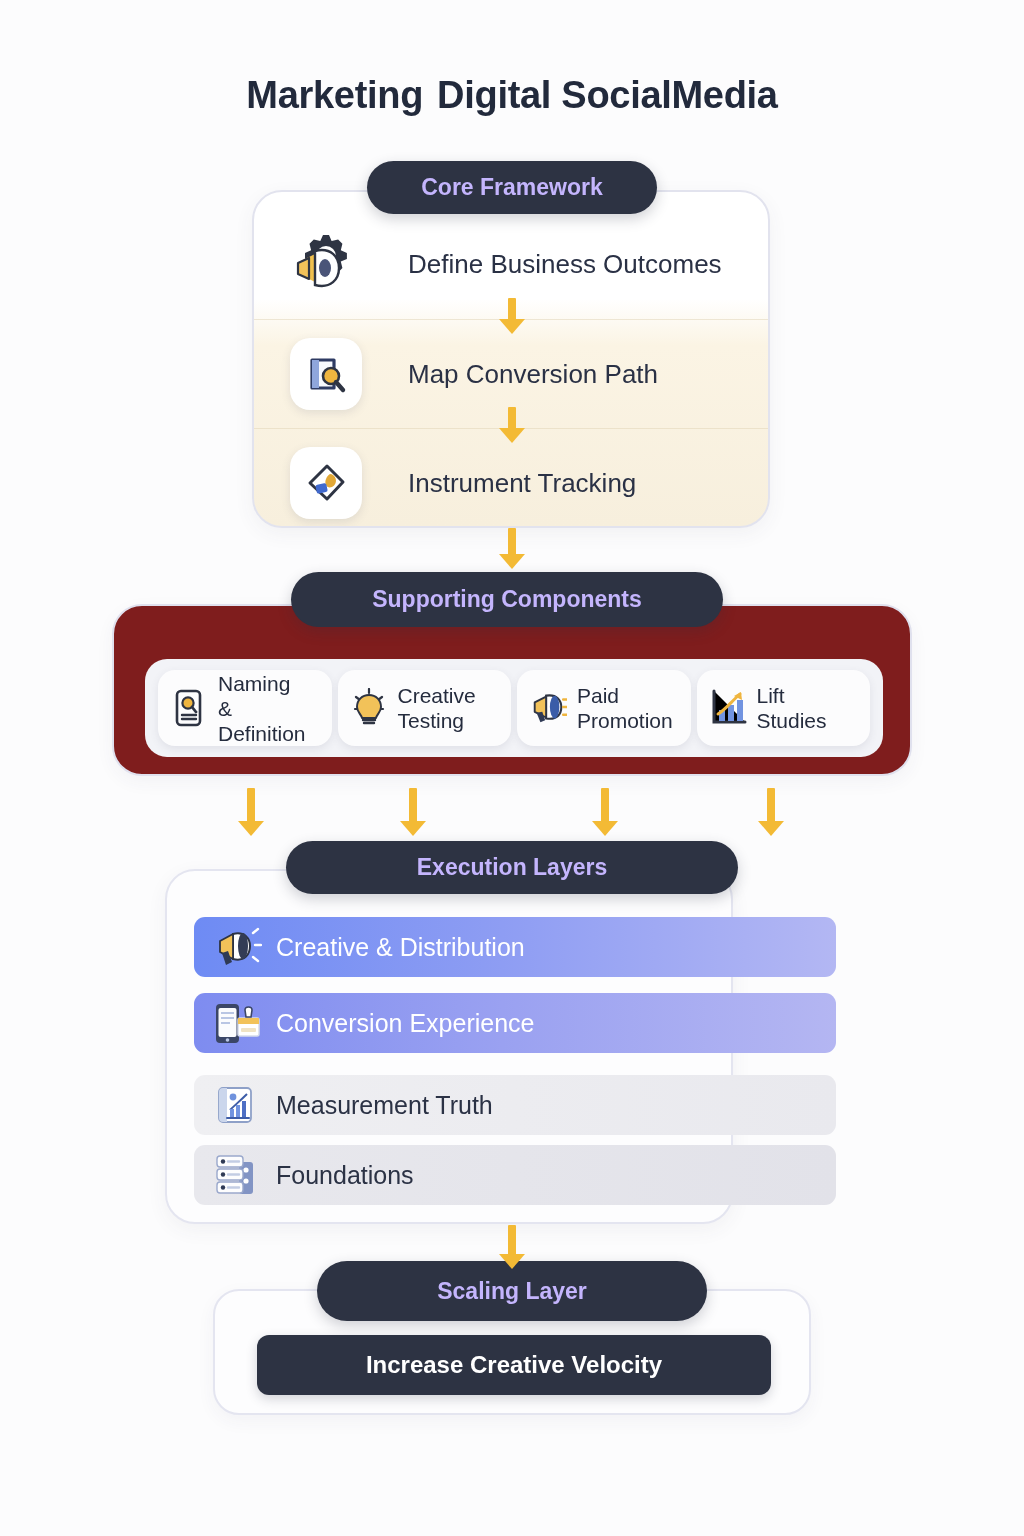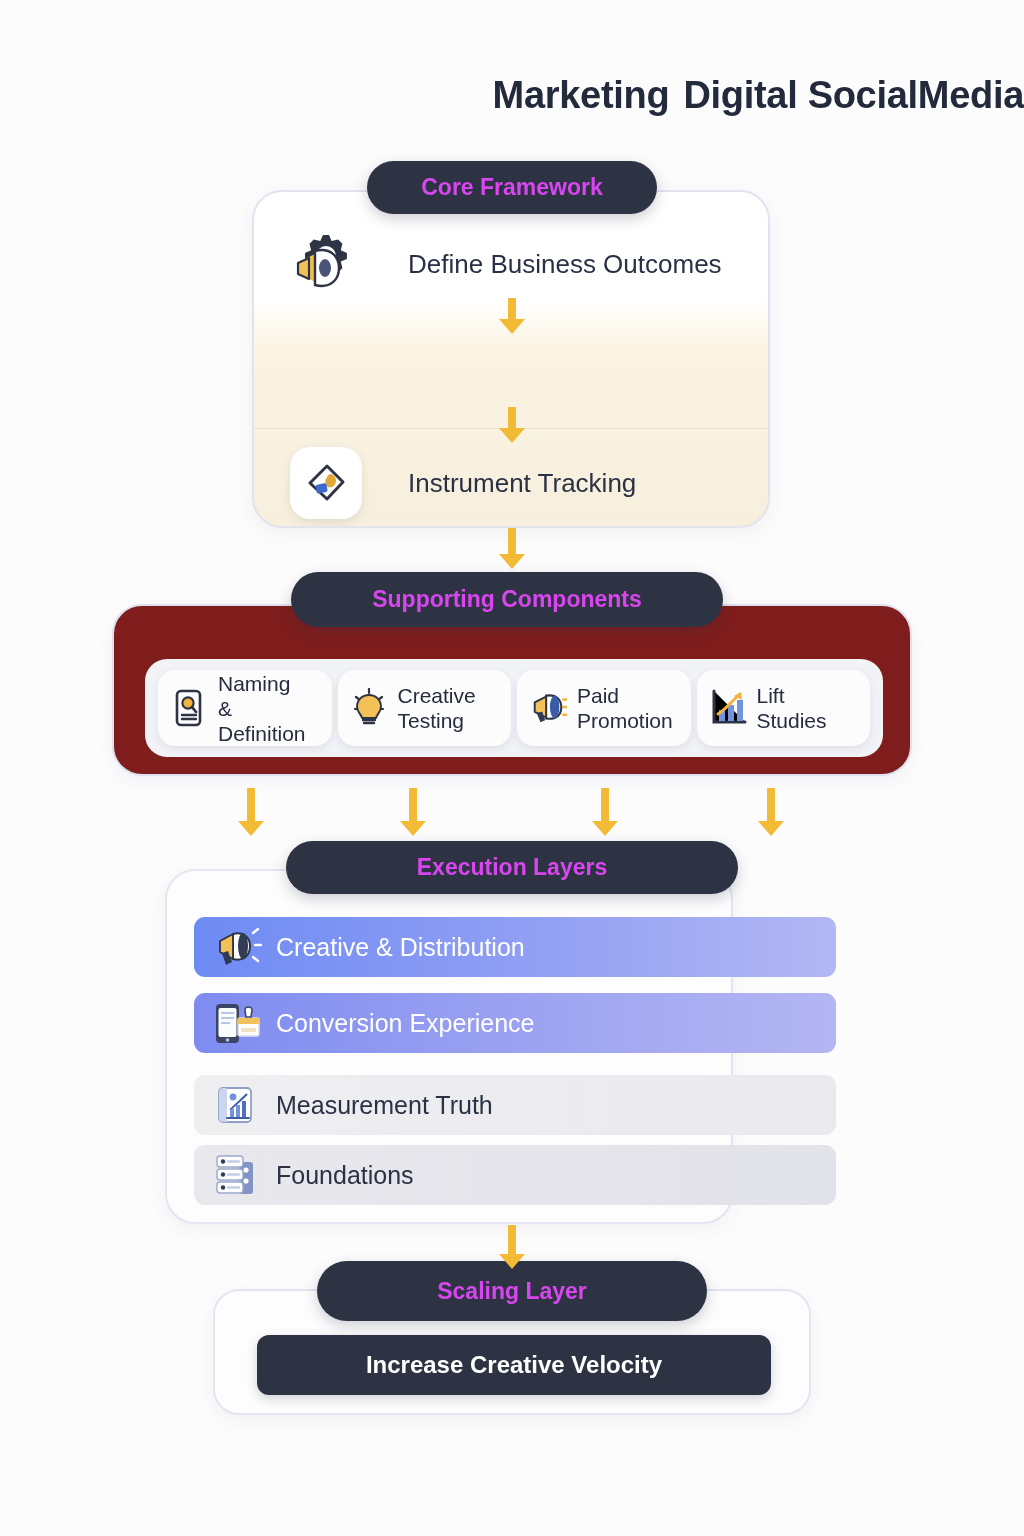--- a/index.html
+++ b/index.html
@@ -13,33 +13,33 @@
     overflow: hidden;
     position: relative;
   }
 
   
   .page-title {
     position: absolute;
     top: 74px;
     left: 0;
     width: 1024px;
-    text-align: right;
+    text-align: center;
     font-size: 38px;
     font-weight: bold;
     letter-spacing: -0.3px;
     color: #222A3C;
   }
   .page-title .t-sp { display: inline-block; width: 14px; }
 
   
   .pill {
     position: absolute;
     background: #2D3343;
-    color: #d946ef;
+    color: #c4b5fd;
     font-size: 23px;
     font-weight: bold;
     border-radius: 32px;
     display: flex;
     align-items: center;
     justify-content: center;
     box-shadow: 0 5px 14px rgba(40,46,64,0.22);
     z-index: 6;
     white-space: nowrap;
   }
@@ -219,20 +219,33 @@
         <path d="M14 48 L14 34 L28 27 L28 55 Z" fill="#F0C04E"></path>
         <path d="M28 24 C44 20 52 30 52 41 C52 52 44 62 28 58 Z" fill="#FFFFFF" stroke="#2E3443" stroke-width="2.4"></path>
         <ellipse cx="38" cy="41" rx="6" ry="9" fill="#4A5478"></ellipse>
         <path d="M14 48 L14 34 L22 30 L22 52 Z" fill="#E0A93C"></path>
         <path d="M11 36 L22 31 L22 52 L11 47 Z" fill="#F2C259" stroke="#2E3443" stroke-width="2.2" stroke-linejoin="round"></path>
       </svg>
     </div>
     <div class="core-label">Define Business Outcomes</div>
   </div>
 
+  <div class="core-row r1">
+    <div class="core-icon-wrap">
+      <div class="tile">
+        <svg width="46" height="46" viewBox="0 0 46 46">
+          <path d="M9 9 L31 9 L31 37 L9 37 Z" fill="#F7F9FE" stroke="#2E3B63" stroke-width="3.2" stroke-linejoin="round"></path>
+          <path d="M9 9 L16 9 L16 37 L9 37 Z" fill="#8FA6DC"></path>
+          <circle cx="28" cy="25" r="8" fill="#EFB53F" stroke="#2E3443" stroke-width="2.6"></circle>
+          <path d="M33 31 L40 39" stroke="#2E3443" stroke-width="4.4" stroke-linecap="round"></path>
+        </svg>
+      </div>
+    </div>
+    <div class="core-label">Map Conversion Path</div>
+  </div>
 
   <div class="core-row r2">
     <div class="core-icon-wrap">
       <div class="tile">
         <svg width="46" height="46" viewBox="0 0 46 46">
           <path d="M24 6 L40 22 L24 39 L7 23 Z" fill="#FFFFFF" stroke="#2E3443" stroke-width="3" stroke-linejoin="round"></path>
           <path d="M28 14 C34 16 35 24 29 27 C24 29 21 24 23 19 C24 16 26 14 28 14 Z" fill="#E2A836"></path>
           <rect x="13" y="24" width="11" height="9" rx="2" transform="rotate(-12 18 28)" fill="#4069CE"></rect>
         </svg>
       </div>

